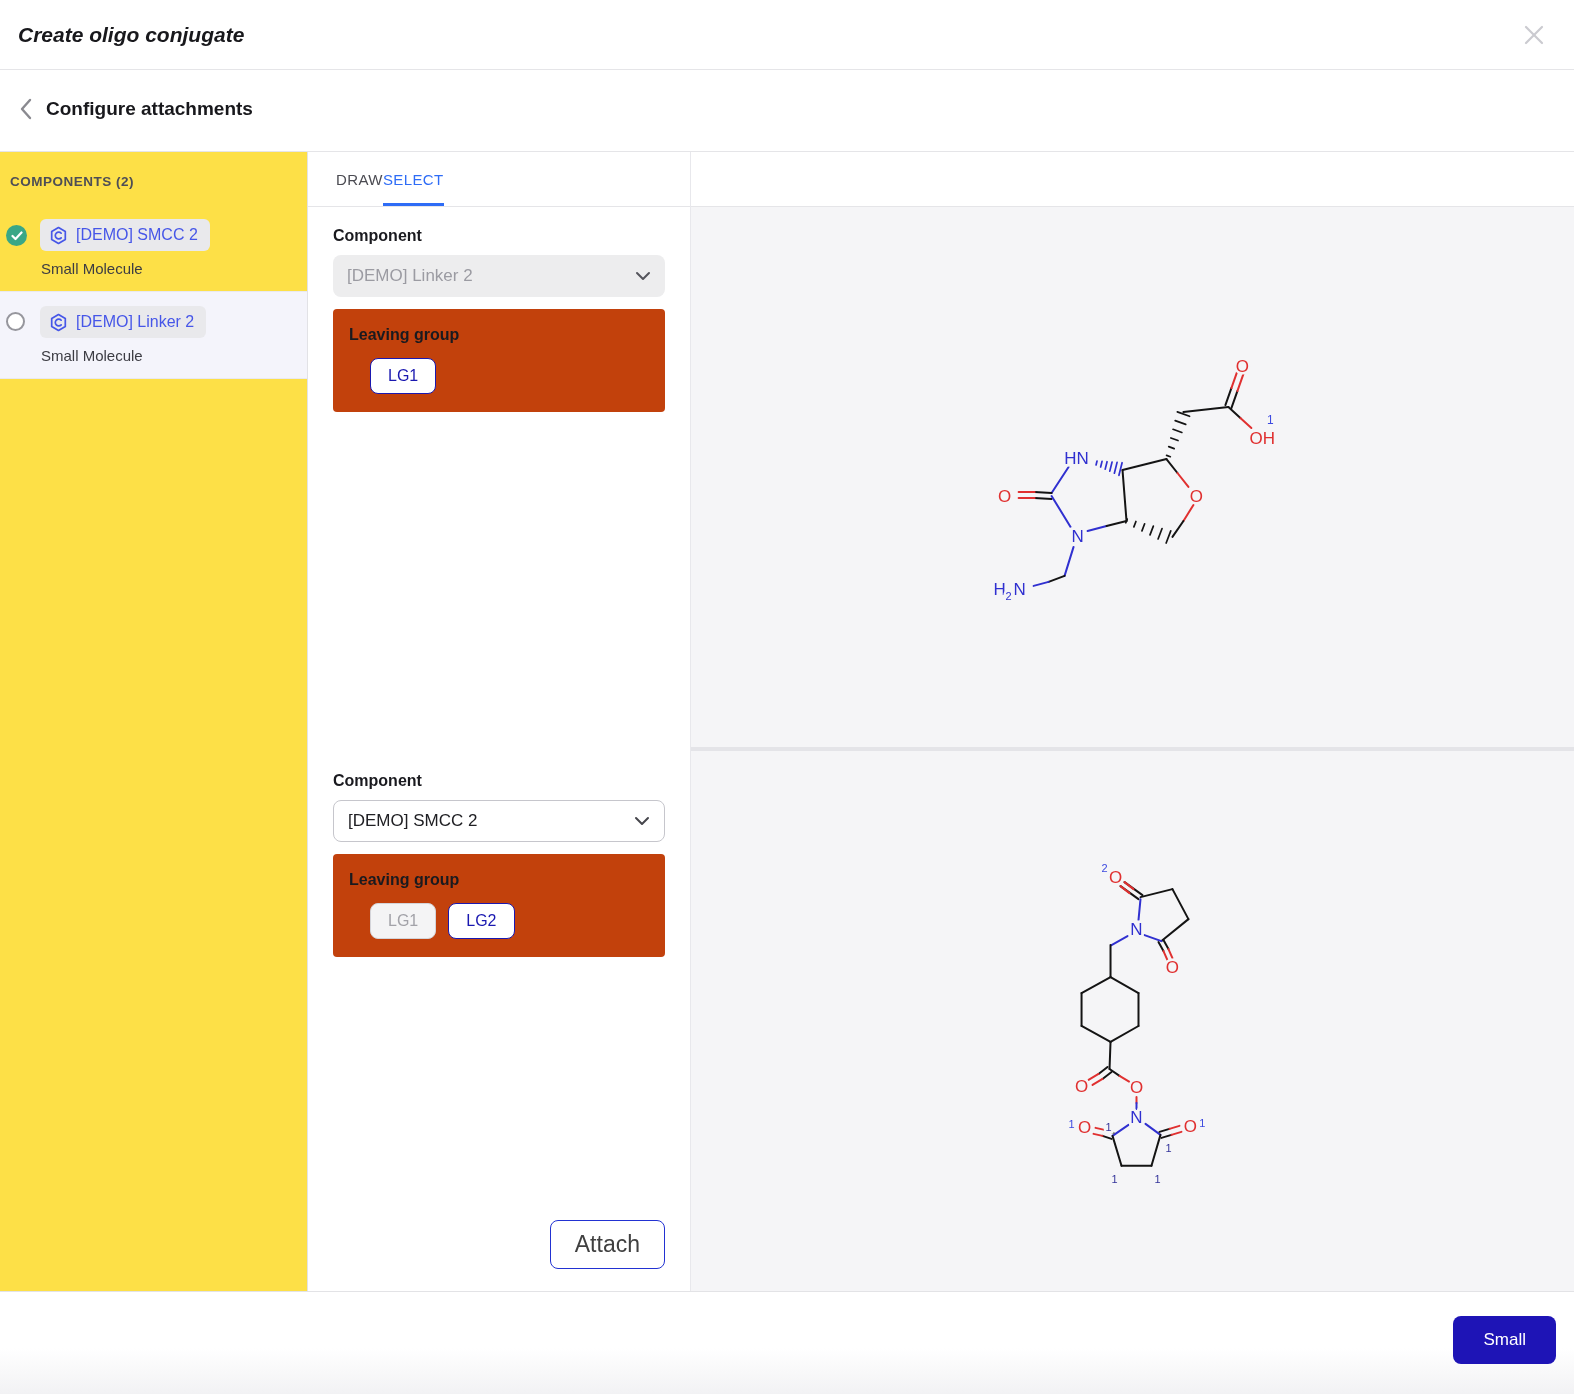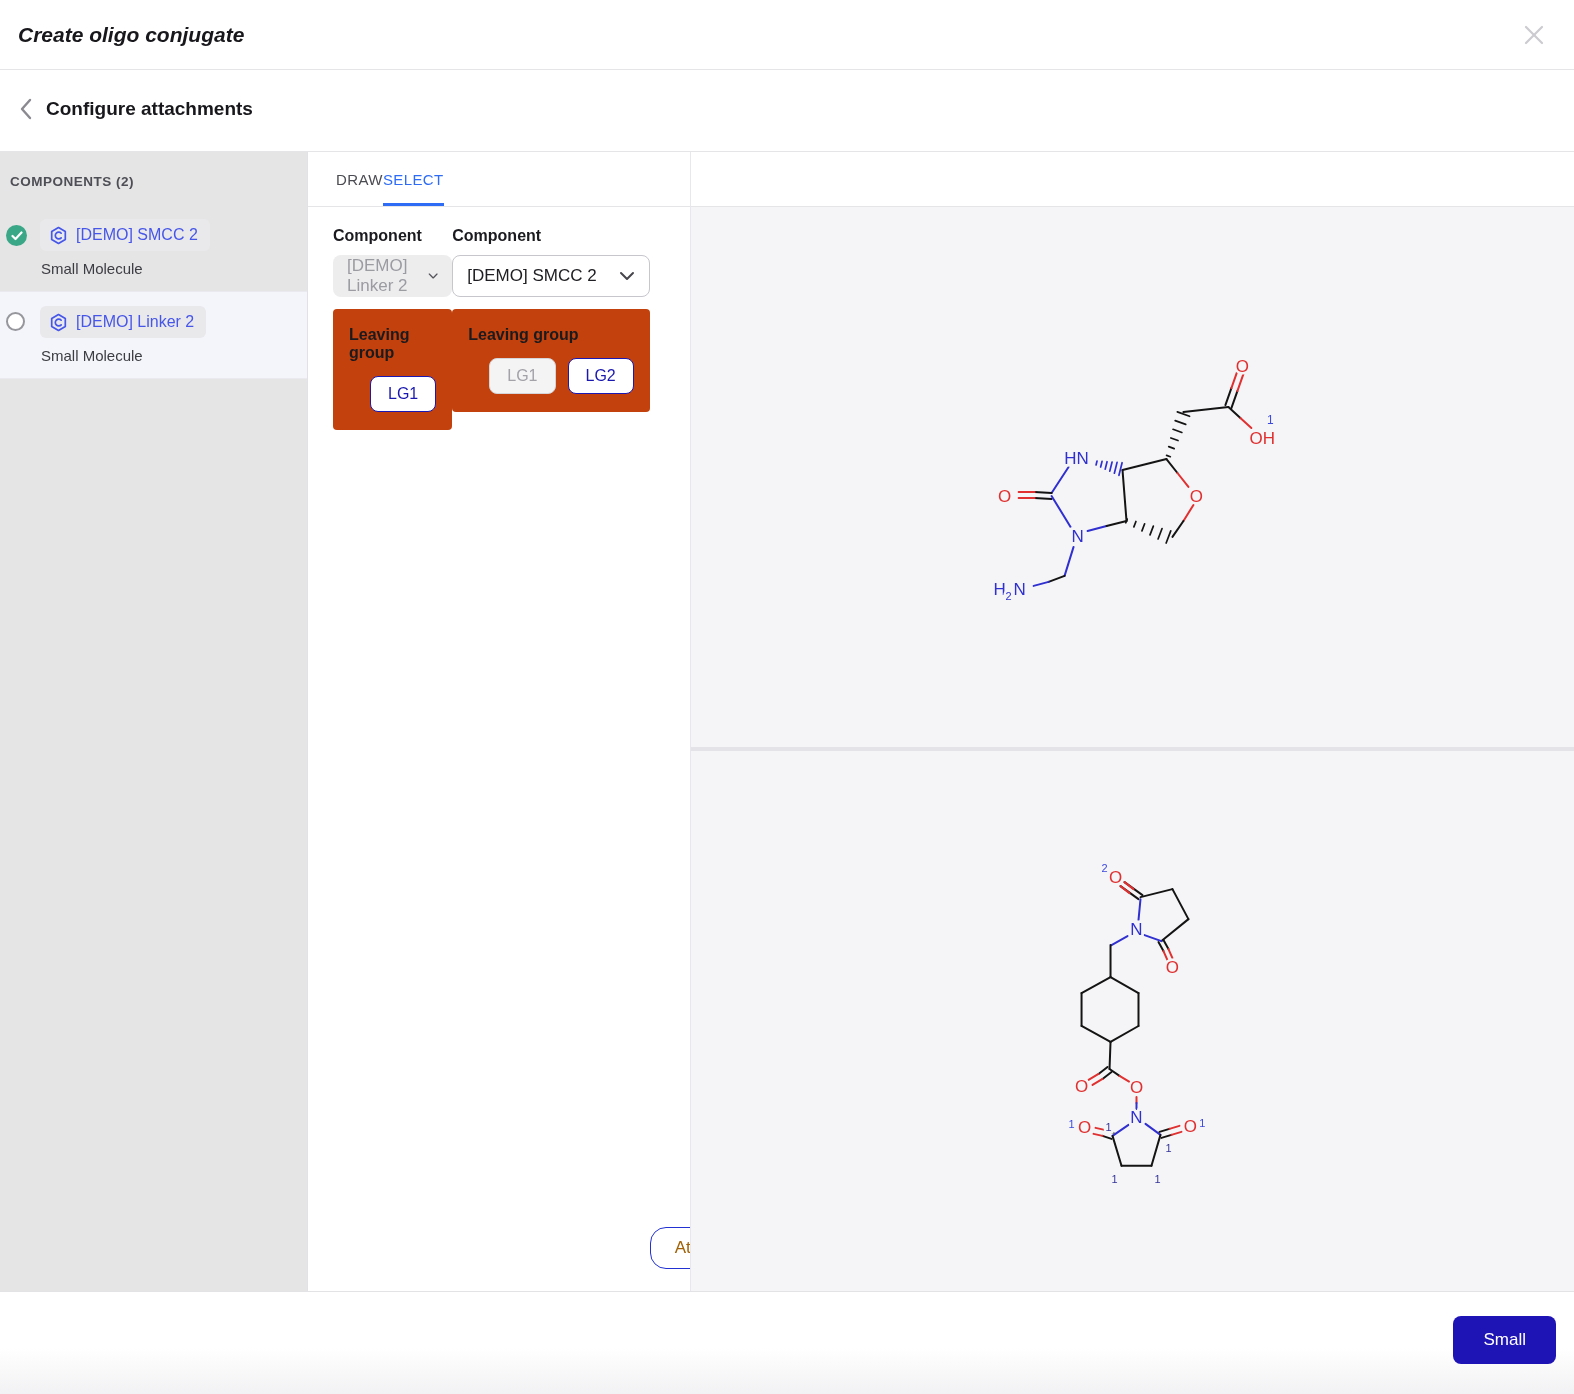--- a/index.html
+++ b/index.html
@@ -18,21 +18,21 @@
   .subheader { height:82px; flex:0 0 82px; display:flex; align-items:center;
     padding:0 18px 4px 12px; border-bottom:1px solid #e5e5e8; }
   .back-btn { background:none; border:none; cursor:pointer; width:28px; height:28px;
     display:flex; align-items:center; justify-content:center; margin-right:6px; }
   .subheader h2 { font-size:19px; font-weight:700; color:#18181c; }
 
   
   .content { flex:1 1 auto; display:flex; min-height:0; }
 
   
-  .sidebar { width:308px; flex:0 0 308px; border-right:1px solid #e2e2e6; background:#e5e5e5; }
+  .sidebar { width:308px; flex:0 0 308px; border-right:1px solid #e2e2e6; background:#fde047; }
   .sidebar-heading { padding:22px 10px 16px 10px; font-size:13.5px; font-weight:700;
     letter-spacing:.5px; color:#4e4e56; }
   .component-item { display:flex; align-items:flex-start; padding:14px 8px 14px 6px; cursor:pointer; }
   .component-item.active { background:#f4f4fb; border-top:1px solid #e9e9ef; border-bottom:1px solid #e9e9ef; }
   .item-selector { width:34px; flex:0 0 34px; display:flex; justify-content:flex-start; padding-top:6px; }
   .check-circle { width:21px; height:21px; border-radius:50%; background:#3aa786;
     display:flex; align-items:center; justify-content:center; }
   .radio-circle { width:19px; height:19px; border-radius:50%; border:2px solid #96969d; background:#fff; }
   .chip { display:inline-flex; align-items:center; gap:8px; background:#e9e9ec;
     border-radius:6px; padding:5px 12px 5px 9px; height:32px; }
@@ -41,37 +41,37 @@
 
   
   .middle { width:382px; flex:0 0 382px; display:flex; flex-direction:column; background:#fff; }
   .tabs { height:55px; flex:0 0 55px; display:flex; align-items:center; 
     padding:0 0 0 28px; border-bottom:1px solid #e5e5e8; }
   .tab { font-size:15px; letter-spacing:.4px; color:#4b4b52; cursor:pointer;
     height:100%; display:flex; align-items:center; position:relative; }
   .tab.active { color:#2e6cf6; }
   .tab.active::after { content:""; position:absolute; left:0; right:0; bottom:0;
     height:3px; background:#2e6cf6; }
-  .middle-body { flex:1 1 auto; display:flex; flex-direction:row;
+  .middle-body { flex:1 1 auto; display:flex; flex-direction:column;
     padding:20px 25px 22px 25px; min-height:0; }
   .field-label { font-size:16px; font-weight:700; color:#1a1a1f; margin-bottom:10px; }
   .select { height:42px; border-radius:8px; display:flex; align-items:center;
     justify-content:space-between; padding:0 14px 0 14px; font-size:17px; cursor:pointer; }
   .select.disabled { background:#ededee; color:#9b9ba2; }
   .select.enabled { background:#fff; border:1px solid #c6c6cc; color:#202024; }
   .lg-panel { margin-top:12px; background:#c2410c; border-radius:4px; padding:17px 16px 18px 16px; }
   .lg-row { margin-top:14px; display:flex; gap:12px;margin-left:21px; }
   .lg-btn { font-family:inherit; font-size:16px; border-radius:8px; padding:8px 17px;
     cursor:pointer; background:#fff; }
   .lg-btn.selected { border:1.5px solid #1a18b0; color:#1a18b0; font-weight:500; }
   .lg-btn.disabled { border:1px solid #d4d4d9; color:#a2a2a8; background:#f4f4f5; }
   .spacer { height:360px; flex:0 0 auto; }
   .attach-row { margin-top:auto; display:flex; justify-content:flex-end; }
-  .attach-btn { font-family:inherit; font-size:17px; color:#a16207; background:#fff;
-    border:1.5px solid #2232d2; border-radius:16px; padding:10px 24px; cursor:pointer; }
+  .attach-btn { font-family:inherit; font-size:23px; color:#404040; background:#fff;
+    border:1.5px solid #2232d2; border-radius:8px; padding:10px 24px; cursor:pointer; }
 
   
   .viewers { flex:1 1 auto; display:flex; flex-direction:column; border-left:1px solid #e8e8ec; min-width:0; }
   .viewer-topstrip { height:55px; flex:0 0 55px; background:#fff; border-bottom:1px solid #e5e5e8; }
   .viewer { flex:1 1 0; background:#f5f5f7; min-height:0; }
   .viewer svg { display:block; width:100%; height:100%; }
   .viewer-divider { height:4px; flex:0 0 4px; background:#e4e4e8; }
 
   
   .modal-footer { height:103px; flex:0 0 103px; border-top:1px solid #e3e3e6;

